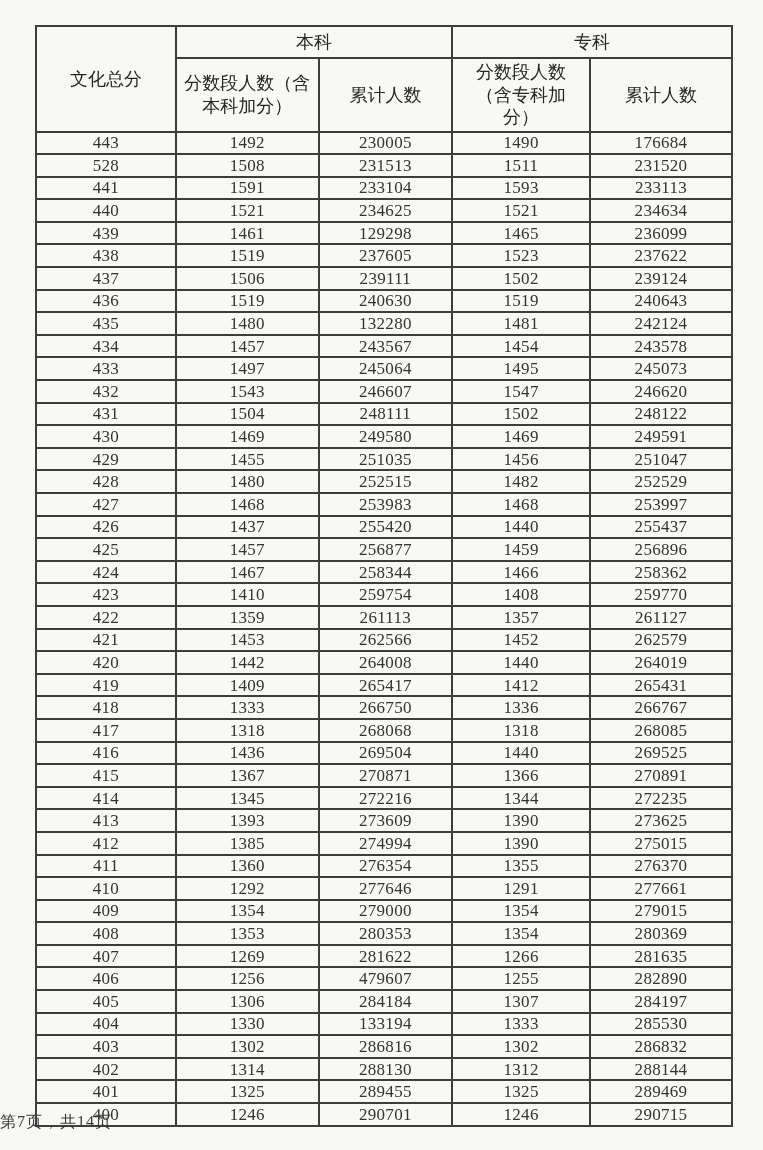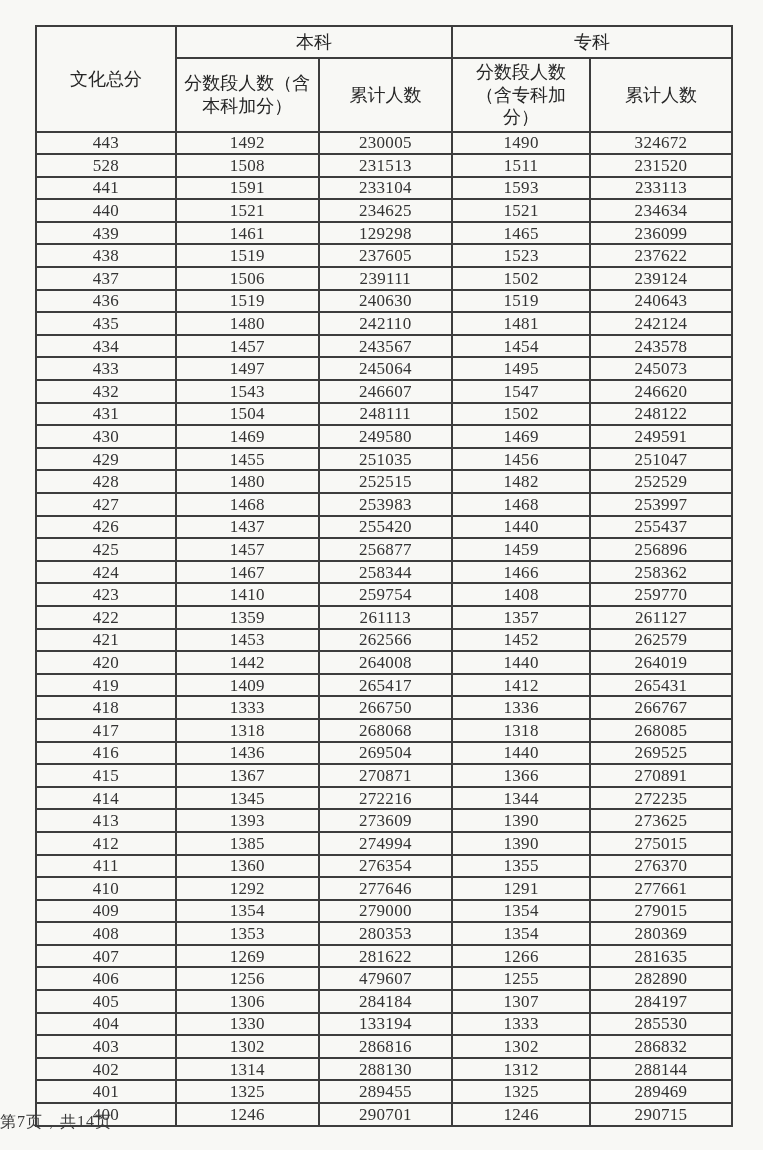--- a/index.html
+++ b/index.html
@@ -91,21 +91,21 @@
         <th>分数段人数（含专科加分）</th>
         <th>累计人数</th>
       </tr>
     </thead>
     <tbody id="table-body">
         <tr>
       <td>443</td>
       <td>1492</td>
       <td>230005</td>
       <td>1490</td>
-      <td>324672</td>
+      <td>176684</td>
     </tr>
         <tr>
       <td>528</td>
       <td>1508</td>
       <td>231513</td>
       <td>1511</td>
       <td>231520</td>
     </tr>
         <tr>
       <td>441</td>
@@ -145,21 +145,21 @@
         <tr>
       <td>436</td>
       <td>1519</td>
       <td>240630</td>
       <td>1519</td>
       <td>240643</td>
     </tr>
         <tr>
       <td>435</td>
       <td>1480</td>
-      <td>242110</td>
+      <td>132280</td>
       <td>1481</td>
       <td>242124</td>
     </tr>
         <tr>
       <td>434</td>
       <td>1457</td>
       <td>243567</td>
       <td>1454</td>
       <td>243578</td>
     </tr>

